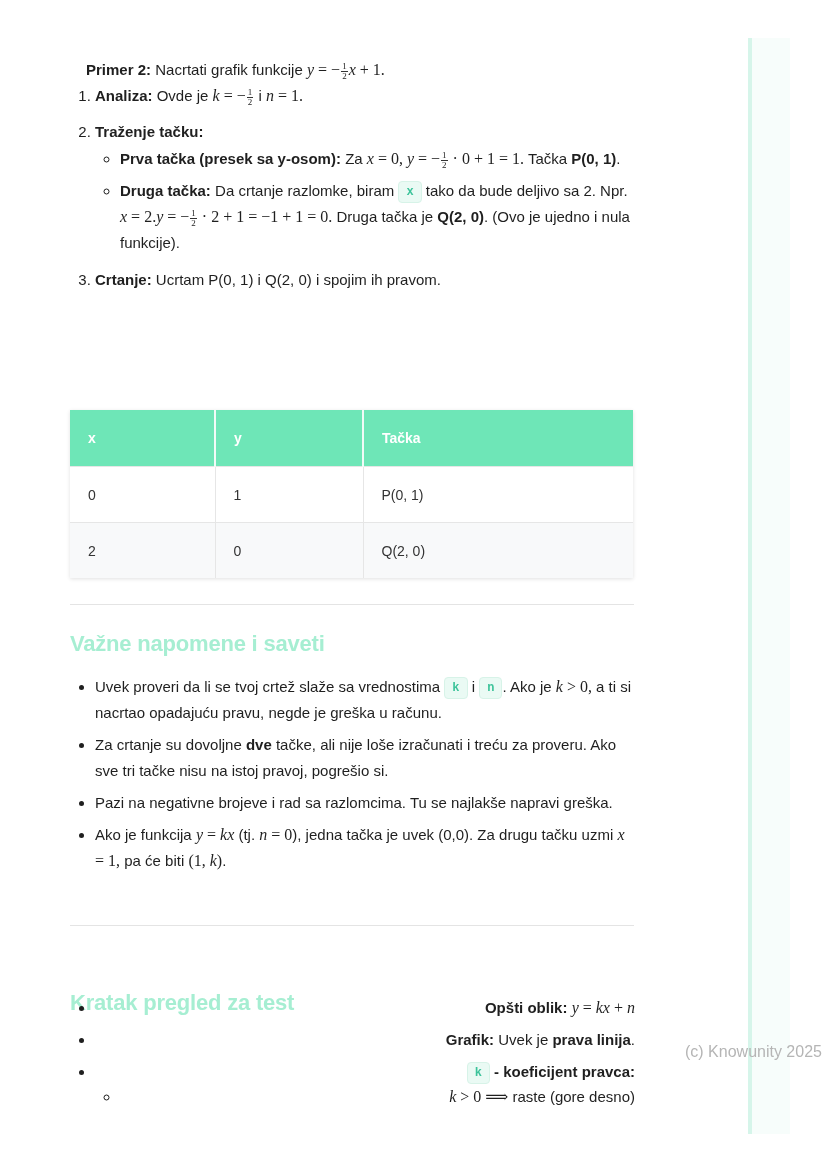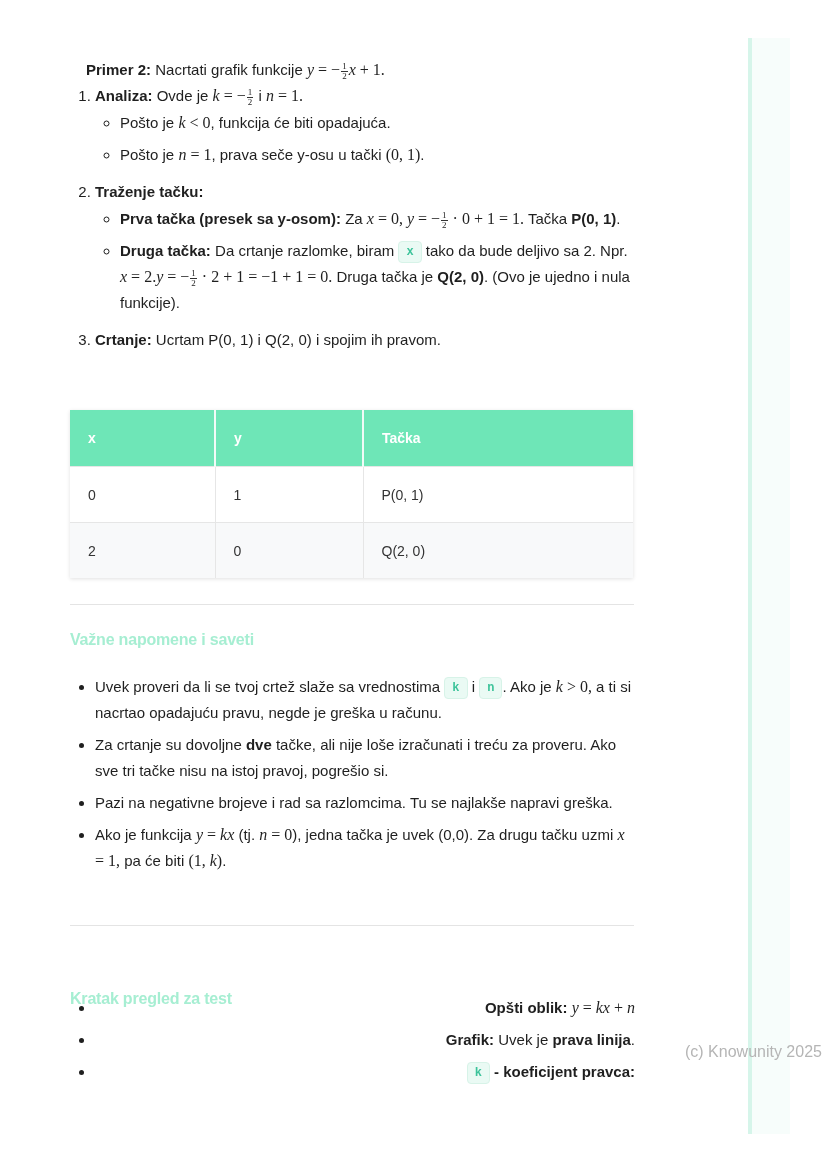--- a/index.html
+++ b/index.html
@@ -39,21 +39,21 @@
     }
     table.pts th {
       background: #6ee6b7; color: #ffffff; text-align: left; font-weight: bold;
       height: 56px; padding: 0 18px; border-right: 2px solid #f1fbf7;
     }
     table.pts th:last-child, table.pts td:last-child { border-right: none; }
     table.pts td { height: 55px; padding: 0 18px; border-right: 1px solid #e6e6e6; border-top: 1px solid #e6e6e6; color: #333; }
     table.pts tr.alt td { background: #f8f9fa; }
     .col-x { width: 108px; } .col-y { width: 110px; }
     hr.div { position: absolute; left: 0; width: 564px; border: none; border-top: 1px solid #e4e4e4; margin: 0; }
-    h2.sec { position: absolute; left: 0; margin: 0; font-size: 16px; font-weight: bold; color: #a6eed2; letter-spacing: -0.2px; }
+    h2.sec { position: absolute; left: 0; margin: 0; font-size: 22px; font-weight: bold; color: #a6eed2; letter-spacing: -0.2px; }
     ul.tips { position: absolute; left: 0; margin: 0; padding-left: 25px; width: 540px; }
     ul.tips > li { line-height: 26px; margin-bottom: 6px; }
     ul.sub { list-style: circle; margin: 0; padding-left: 25px; }
     .footer { position: absolute; left: 685px; top: 1043px; font-size: 16px; color: #b5b5b5; }
   </style>
 </head>
 <body>
 
 <div class="side-panel"></div>
 <div class="side-stripe"></div>
@@ -66,24 +66,20 @@
     <span class="math">y <span class="up">=</span> <span class="up">−</span><span class="frac"><span class="num">1</span><span class="den">2</span></span>x <span class="up">+ 1.</span></span>
   </p>
 
   <ol class="steps">
     <li>
       <b>Analiza:</b>
       <span>Ovde je</span>
       <span class="math">k <span class="up">= −</span><span class="frac"><span class="num">1</span><span class="den">2</span></span></span>
       <span>i</span>
       <span class="math">n <span class="up">= 1.</span></span>
-      <ul>
-        <li>Pošto je <span class="math">k <span class="up">&lt; 0</span></span>, funkcija će biti opadajuća.</li>
-        <li>Pošto je <span class="math">n <span class="up">= 1</span></span>, prava seče y-osu u tački <span class="math"><span class="up">(0, 1)</span></span>.</li>
-      </ul>
     </li>
     <li>
       <b>Traženje tačku:</b>
       <ul>
         <li>
           <b>Prva tačka (presek sa y-osom):</b>
           <span>Za</span>
           <span class="math">x <span class="up">= 0,</span> y <span class="up">= −</span><span class="frac"><span class="num">1</span><span class="den">2</span></span> <span class="up">· 0 + 1 = 1.</span></span>
           <span>Tačka</span>
           <b>P(0, 1)</b><span>.</span>
@@ -167,17 +163,23 @@
       <span class="math">y <span class="up">=</span> kx <span class="up">+</span> n</span>
     </li>
     <li>
       <b>Grafik:</b>
       <span>Uvek je</span>
       <b>prava linija</b><span>.</span>
     </li>
     <li style="margin-bottom:0;">
       <code class="chip">k</code>
       <b>- koeficijent pravca:</b>
+      <ul class="sub">
+        <li style="line-height:24px;">
+          <span class="math">k <span class="up">&gt; 0 ⟹</span></span>
+          <span>raste (gore desno)</span>
+        </li>
+      </ul>
     </li>
   </ul>
 </div>
 
 <div class="footer">(c) Knowunity 2025</div>
 
 </body></html>

